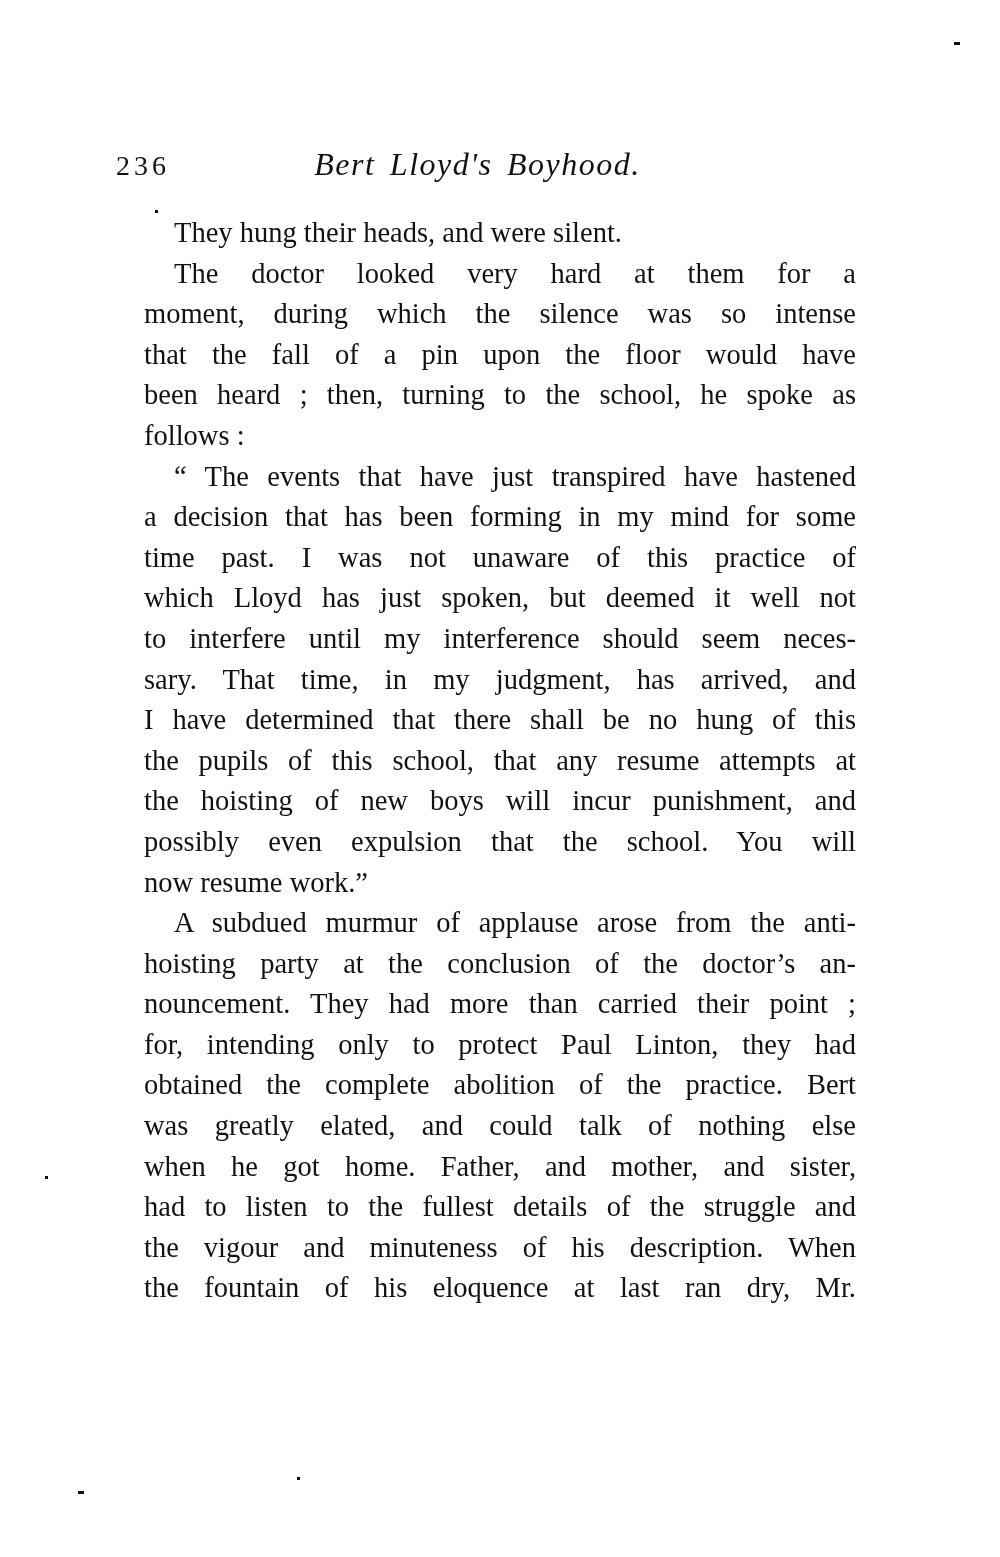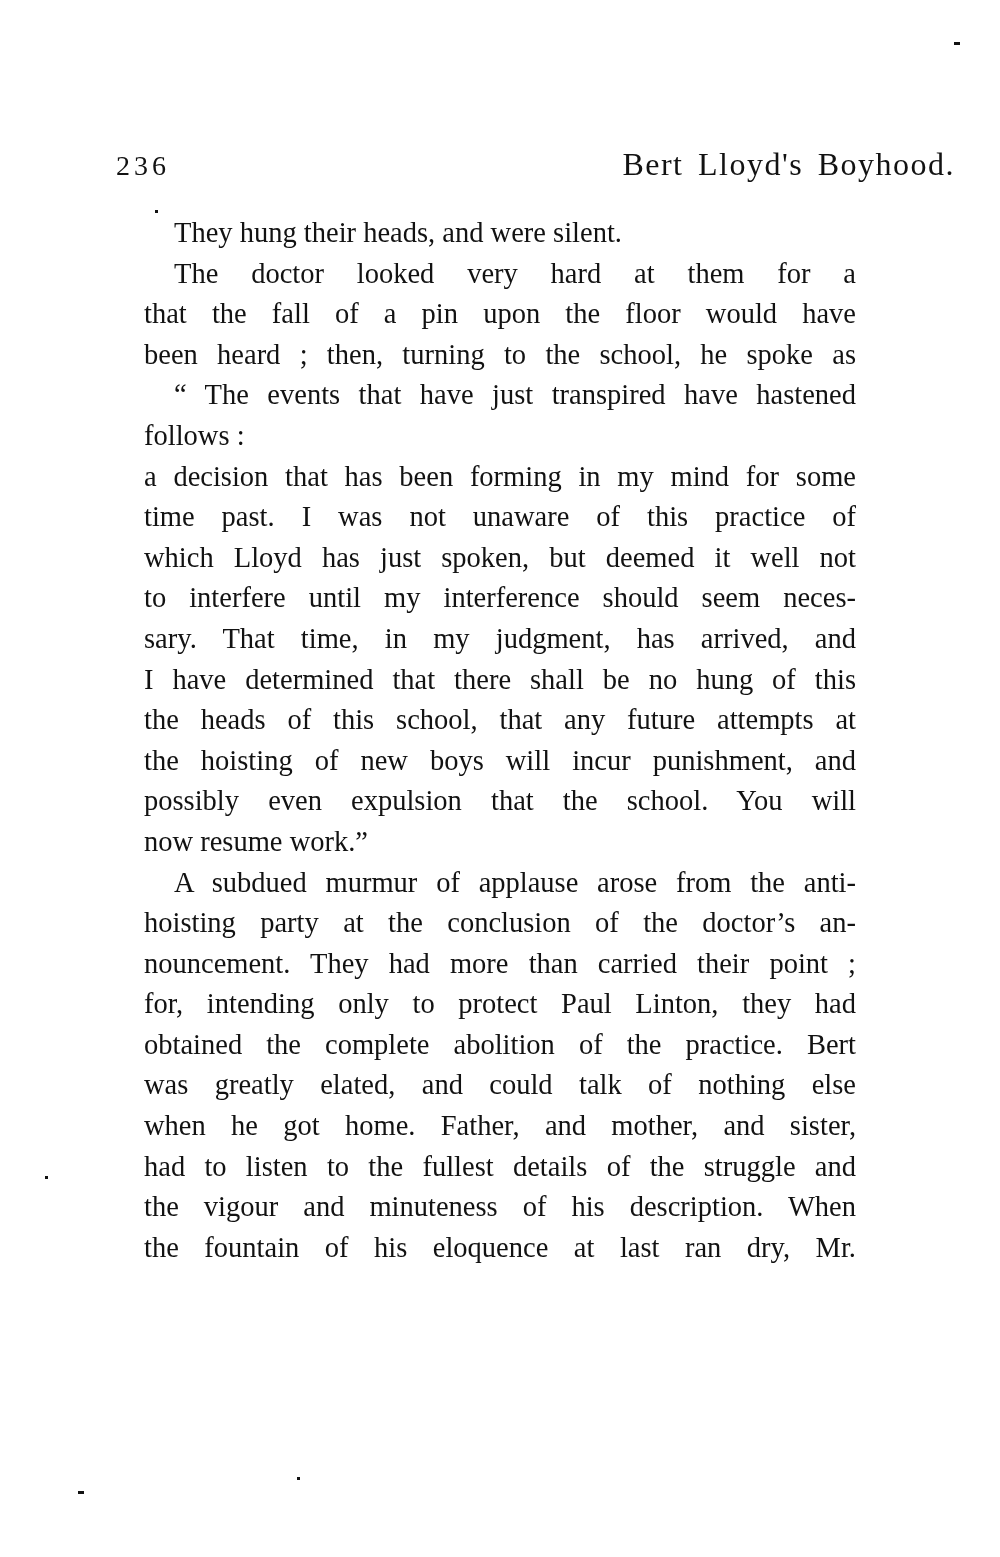--- a/index.html
+++ b/index.html
@@ -24,21 +24,22 @@
     font-size: 28px;
     letter-spacing: 4px;
     color: #121212;
     white-space: nowrap;
   }
   .running-title {
     position: absolute;
     left: 0;
     top: 146px;
     width: 955px;
-    text-align: right;
+    text-align: center;
+    font-style: italic;
     font-size: 32px;
     letter-spacing: 1.5px;
     word-spacing: 5px;
     color: #121212;
     white-space: nowrap;
   }
   .text-block {
     position: absolute;
     left: 112px;
     top: 213px;
@@ -67,31 +68,32 @@
 </style>
 </head>
 <body>
 
 <div class="page">
   <div class="page-number">236</div>
   <div class="running-title">Bert Lloyd's Boyhood.</div>
   <div class="text-block" id="text-block">
       <div class="text-line indent">They hung their heads, and were silent.</div>
       <div class="text-line justified indent">The doctor looked very hard at them for a</div>
+      <div class="text-line justified">moment, during which the silence was so intense</div>
       <div class="text-line justified">that the fall of a pin upon the floor would have</div>
       <div class="text-line justified">been heard ; then, turning to the school, he spoke as</div>
+      <div class="text-line">follows :</div>
       <div class="text-line justified indent">“ The events that have just transpired have hastened</div>
-      <div class="text-line">follows :</div>
       <div class="text-line justified">a decision that has been forming in my mind for some</div>
       <div class="text-line justified">time past. I was not unaware of this practice of</div>
       <div class="text-line justified">which Lloyd has just spoken, but deemed it well not</div>
       <div class="text-line justified">to interfere until my interference should seem neces-</div>
       <div class="text-line justified">sary. That time, in my judgment, has arrived, and</div>
       <div class="text-line justified">I have determined that there shall be no hung of this</div>
-      <div class="text-line justified">the heads of this school, that any future attempts at</div>
+      <div class="text-line justified">the pupils of this school, that any resume attempts at</div>
       <div class="text-line justified">the hoisting of new boys will incur punishment, and</div>
       <div class="text-line justified">possibly even expulsion that the school. You will</div>
       <div class="text-line">now resume work.”</div>
       <div class="text-line justified indent">A subdued murmur of applause arose from the anti-</div>
       <div class="text-line justified">hoisting party at the conclusion of the doctor’s an-</div>
       <div class="text-line justified">nouncement. They had more than carried their point ;</div>
       <div class="text-line justified">for, intending only to protect Paul Linton, they had</div>
       <div class="text-line justified">obtained the complete abolition of the practice. Bert</div>
       <div class="text-line justified">was greatly elated, and could talk of nothing else</div>
       <div class="text-line justified">when he got home. Father, and mother, and sister,</div>

